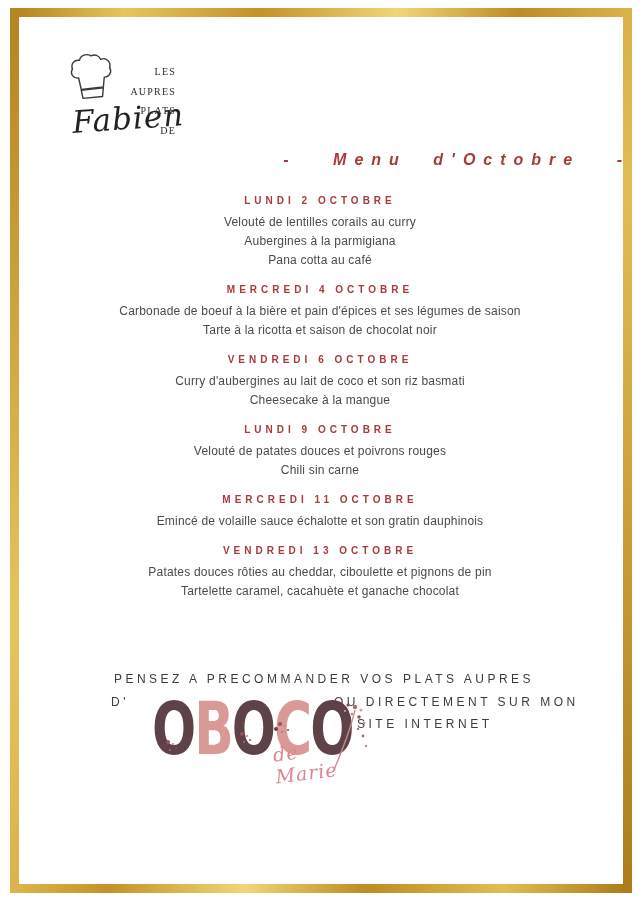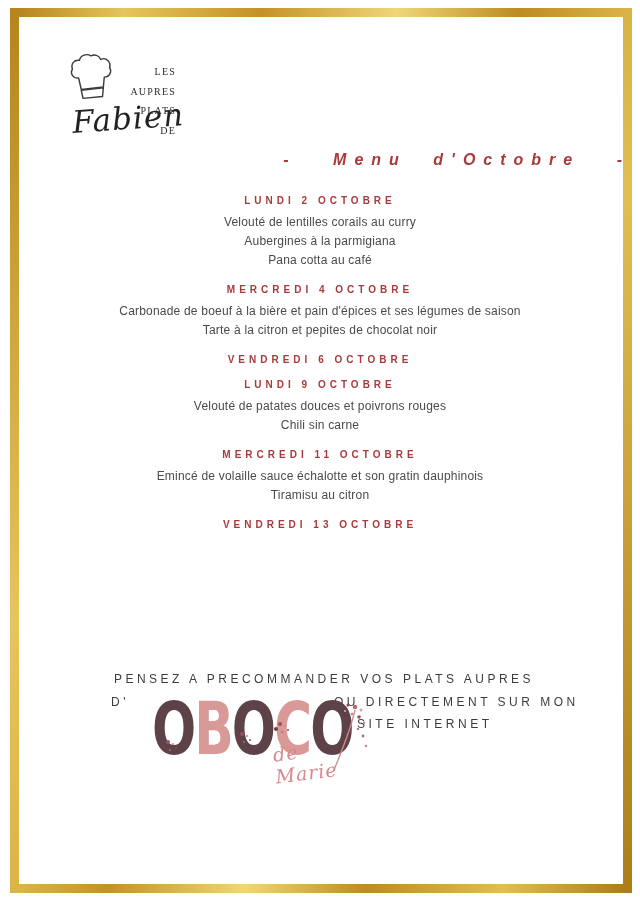--- a/index.html
+++ b/index.html
@@ -129,46 +129,53 @@
           <div class="dish">Velouté de lentilles corails au curry</div>
           <div class="dish">Aubergines à la parmigiana</div>
           <div class="dish">Pana cotta au café</div>
         </div>
     </section>
 
     <section class="menu-section">
       <h2 class="day-heading">MERCREDI 4 OCTOBRE</h2>
       <div class="dish-list">
           <div class="dish">Carbonade de boeuf à la bière et pain d'épices et ses légumes de saison</div>
-          <div class="dish">Tarte à la citron et pepites de chocolat noir</div>
+          <div class="dish">Tarte à la ricotta et saison de chocolat noir</div>
         </div>
     </section>
 
     <section class="menu-section">
       <h2 class="day-heading">VENDREDI 6 OCTOBRE</h2>
+      <div class="dish-list">
+          <div class="dish">Curry d'aubergines au lait de coco et son riz basmati</div>
+          <div class="dish">Cheesecake à la mangue</div>
+        </div>
     </section>
 
     <section class="menu-section">
       <h2 class="day-heading">LUNDI 9 OCTOBRE</h2>
       <div class="dish-list">
           <div class="dish">Velouté de patates douces et poivrons rouges</div>
           <div class="dish">Chili sin carne</div>
         </div>
     </section>
 
     <section class="menu-section">
       <h2 class="day-heading">MERCREDI 11 OCTOBRE</h2>
       <div class="dish-list">
           <div class="dish">Emincé de volaille sauce échalotte et son gratin dauphinois</div>
-          <div class="dish">Tiramisu au citron</div>
         </div>
     </section>
 
     <section class="menu-section">
       <h2 class="day-heading">VENDREDI 13 OCTOBRE</h2>
+      <div class="dish-list">
+          <div class="dish">Patates douces rôties au cheddar, ciboulette et pignons de pin</div>
+          <div class="dish">Tartelette caramel, cacahuète et ganache chocolat</div>
+        </div>
     </section>
   </main>
 
   <footer class="footer">
     <div class="footer-line1">PENSEZ A PRECOMMANDER VOS PLATS AUPRES</div>
     <div class="footer-d">D'</div>
     <div class="footer-line2">OU DIRECTEMENT SUR MON</div>
     <div class="footer-line3">SITE INTERNET</div>
 
     <div class="oboco-logo">

